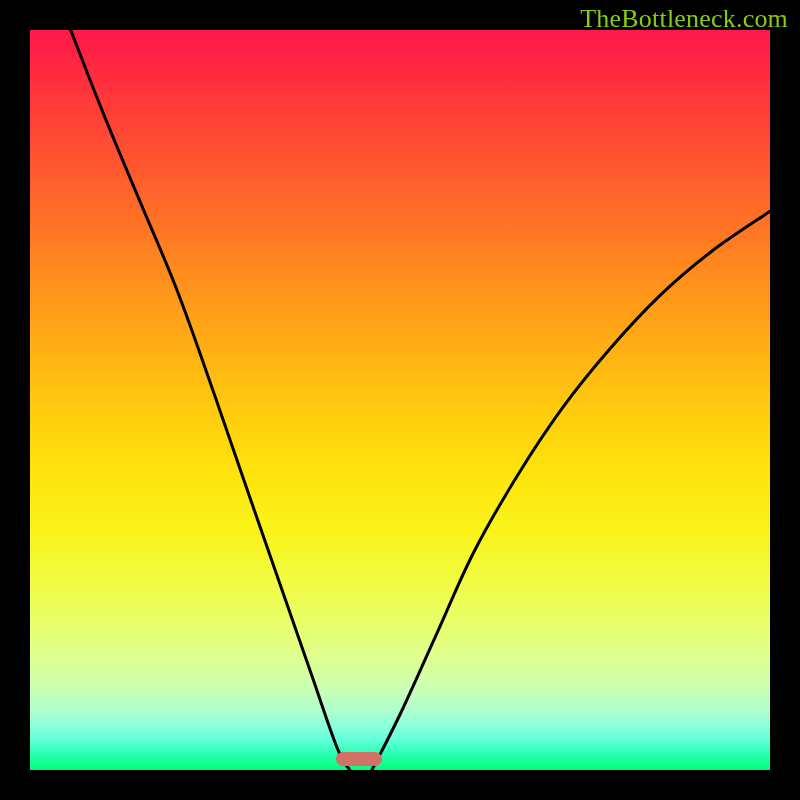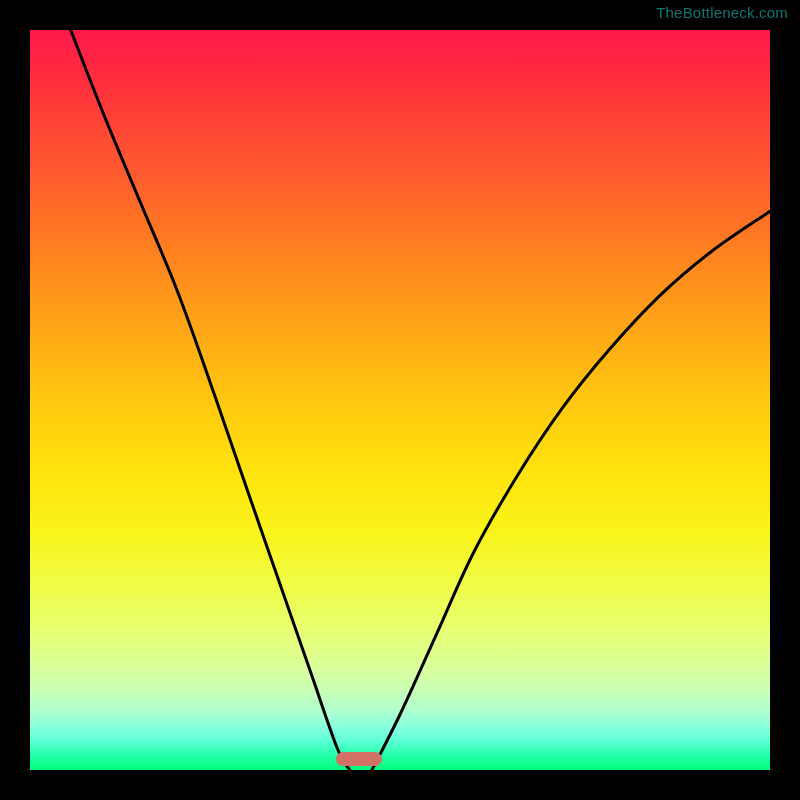--- a/index.html
+++ b/index.html
@@ -37,25 +37,26 @@
       #8cffdd 94%,
       #5fffd8 96%,
       #25ffab 98%,
       #00ff7a 100%
     );
   }
   .watermark {
     position: absolute;
     top: 4px;
     right: 12px;
-    color: #0f766e;
-    font-size: 15px;
+    color: #84cc16;
+    font-size: 26px;
     font-weight: 500;
     letter-spacing: 0.2px;
     user-select: none;
+    font-family: Liberation Serif, serif;
   }
   svg.curves {
     position: absolute;
     left: 0;
     top: 0;
     width: 740px;
     height: 740px;
     pointer-events: none;
   }
   .marker {

